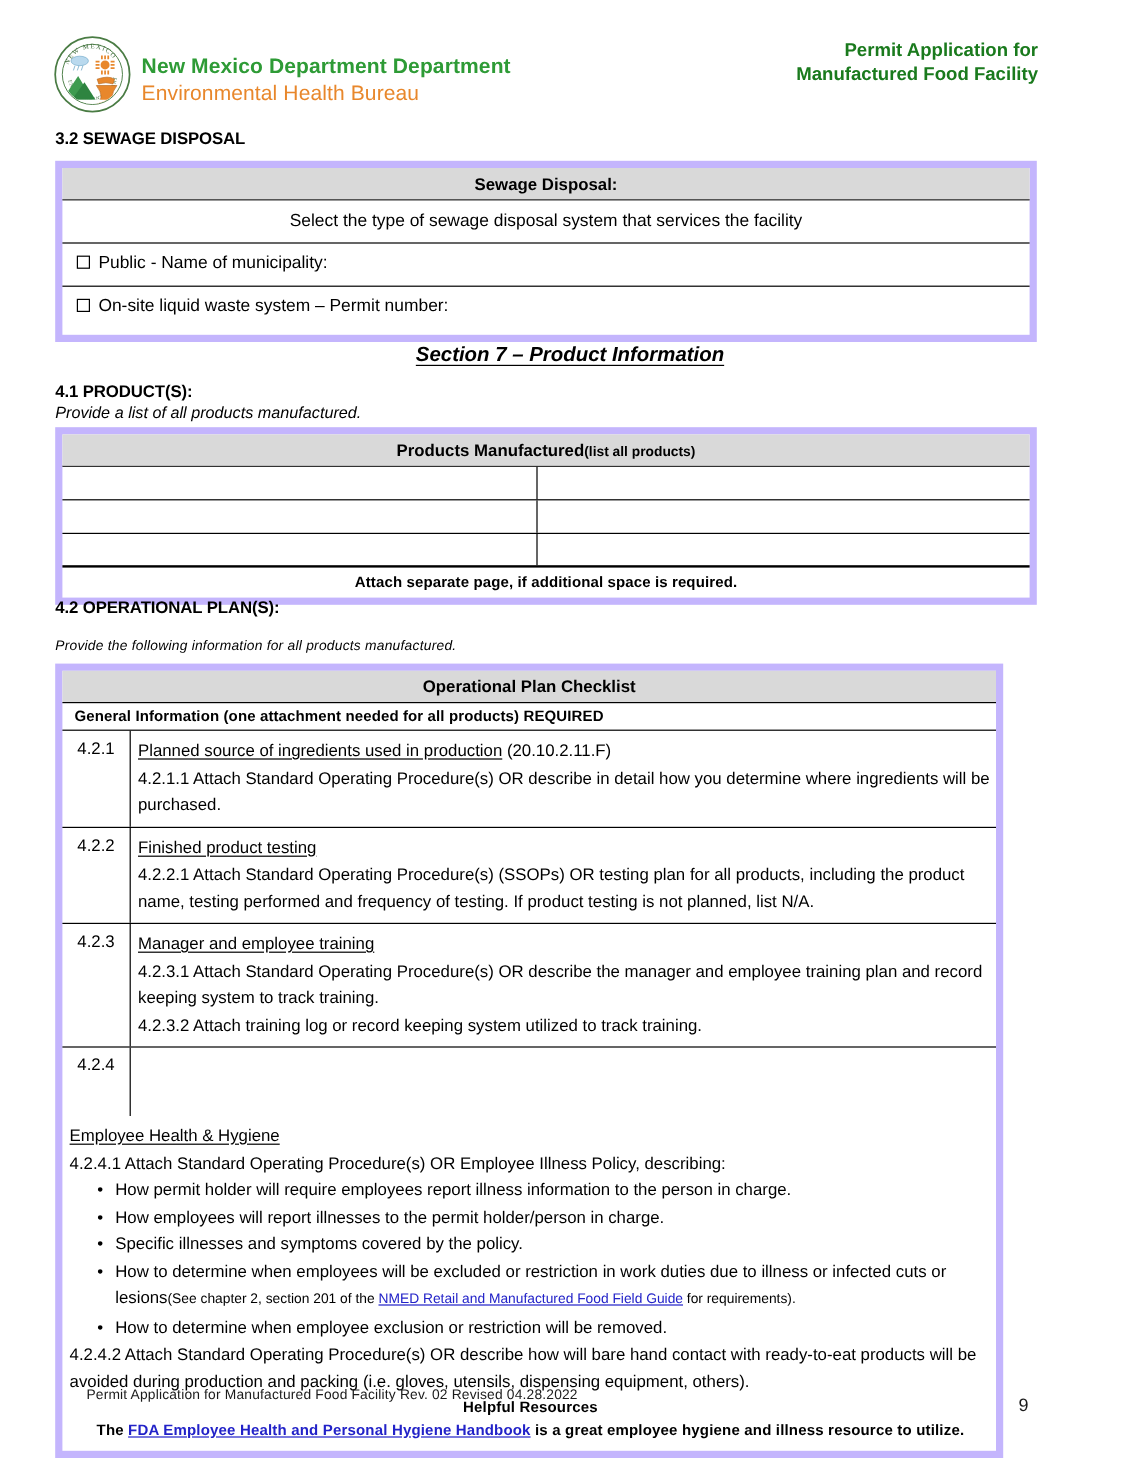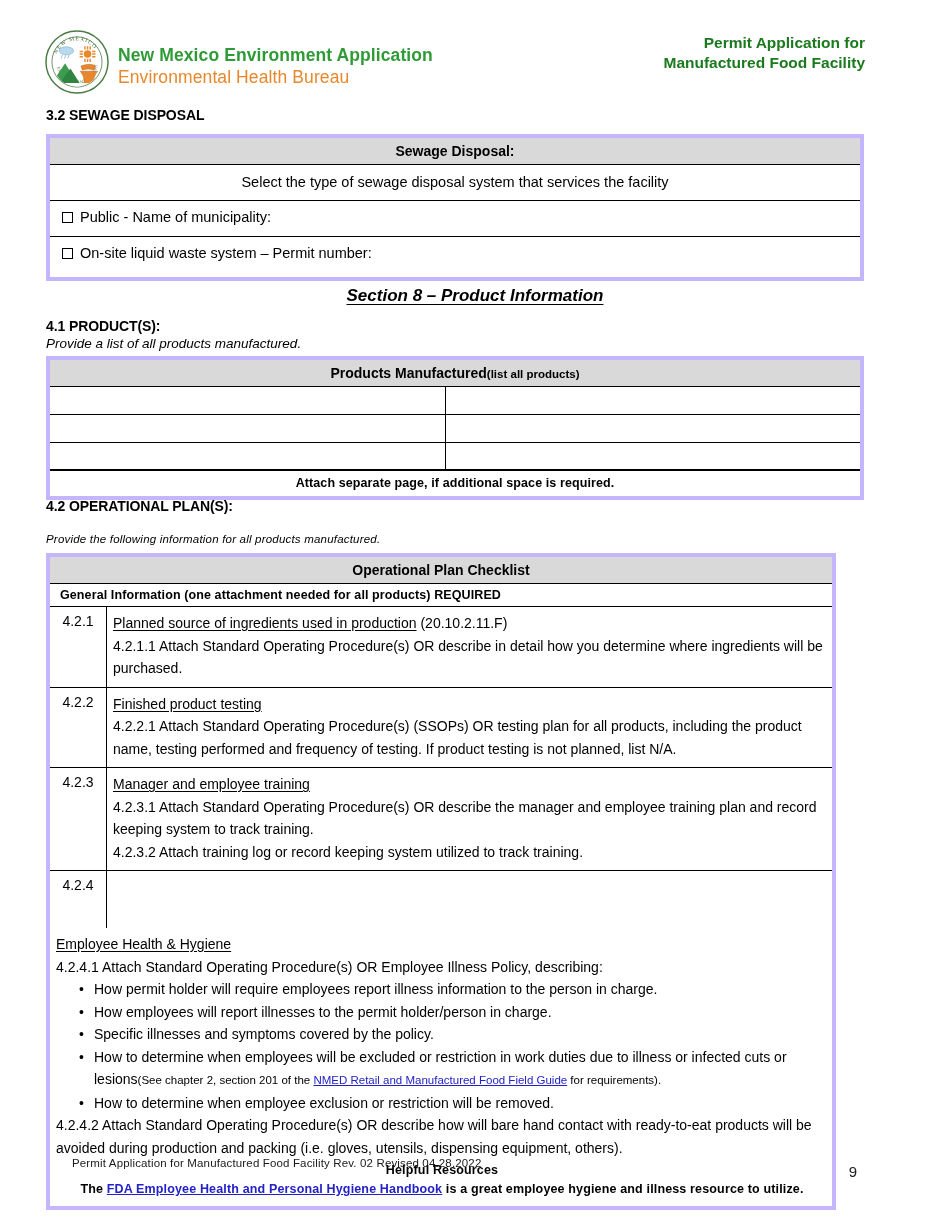--- a/index.html
+++ b/index.html
@@ -82,21 +82,21 @@
     font-style: italic;
   }
   .section-banner span {
     text-decoration: underline;
     text-underline-offset: 3px;
   }
 
   
   .tbl {
     position: absolute;
-    border: 4px solid #c4b5fd;
+    border: 6px solid #c4b5fd;
     background: #fff;
   }
   .row { display: flex; border-bottom: 1px solid #000; }
   .row:last-child { border-bottom: none; }
   .row.thick { border-bottom: 2px solid #000; }
   .cell { padding: 4px 8px; }
   .hdr {
     background: #D9D9D9;
     text-align: center;
     font-weight: bold;
@@ -263,21 +263,21 @@
 
           <path d="M 56,56 q 14,-5 22,0 l -2,6 q -9,-3 -18,0 z" fill="#E8872B" stroke="#B5661C" stroke-width="0.8"></path>
           <path d="M 55,64 q 12,16 0,24 l 26,0 q -12,-8 0,-24 z" fill="#E8872B" stroke="#B5661C" stroke-width="0.8"></path>
 
           <rect x="10" y="82" width="80" height="10" fill="#ffffff"></rect>
         </g>
       </svg>
     </div>
 
     <div class="org-names">
-      <div class="org-line1">New Mexico Environment Application</div>
+      <div class="org-line1">New Mexico Department Department</div>
       <div class="org-line2">Environmental Health Bureau</div>
     </div>
 
     <div class="doc-title">
       <div>Permit Application for</div>
       <div>Manufactured Food Facility</div>
     </div>
   </div>
 
   <div class="sec-head" style="left:46px; top:107px;">3.2 SEWAGE DISPOSAL</div>
@@ -295,21 +295,21 @@
       </div>
     </div>
     <div class="row">
       <div class="cell opt tall" style="flex:1">
         <span class="chk"></span><span>On-site liquid waste system – Permit number:</span>
       </div>
     </div>
   </div>
 
   <div class="section-banner" style="top:286px;">
-    <span>Section 8 – Product Information</span>
+    <span>Section 7 – Product Information</span>
   </div>
 
   <div class="sec-head" style="left:46px; top:318px;">4.1 PRODUCT(S):</div>
   <div class="sec-note" style="left:46px; top:336px;">Provide a list of all products manufactured.</div>
 
   <div class="tbl" id="products-table">
     <div class="row">
       <div class="cell hdr" style="flex:1">
         <span>Products Manufactured</span><span class="sub">(list all products)</span>
       </div>

